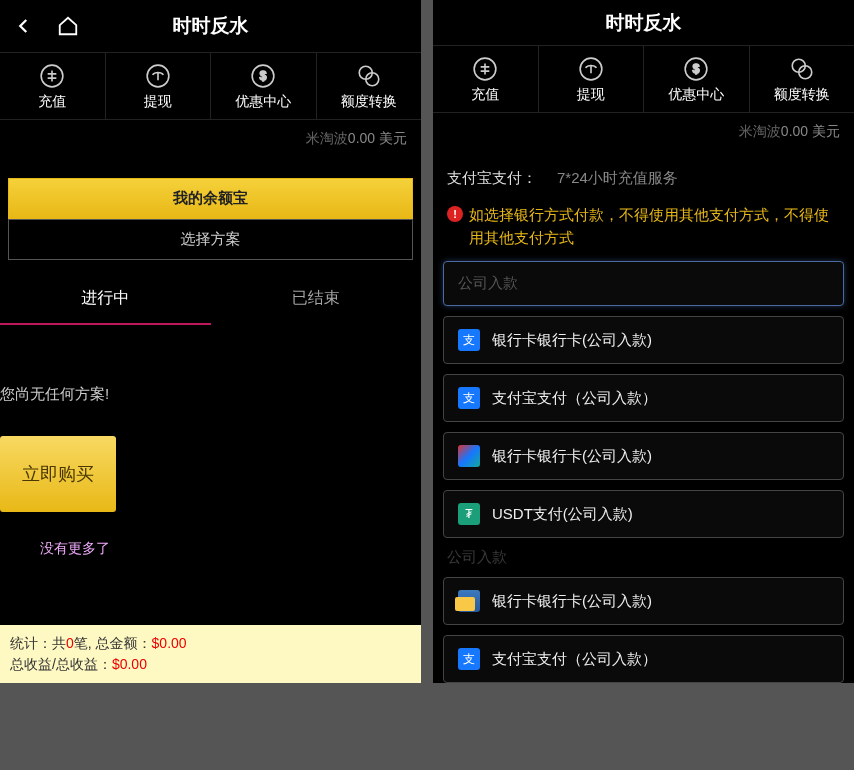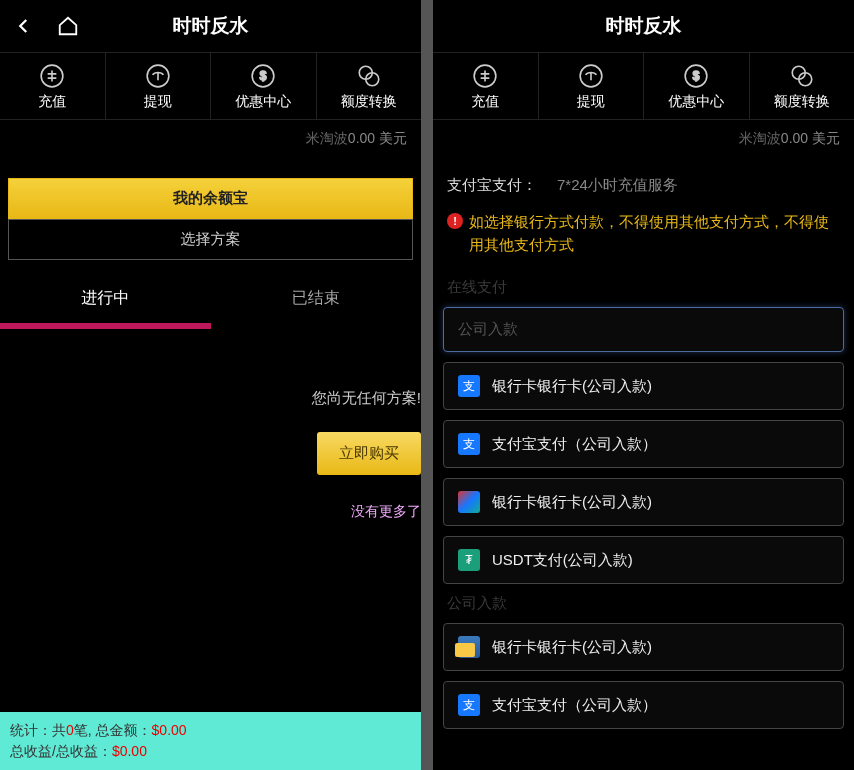--- a/index.html
+++ b/index.html
@@ -1,38 +1,38 @@
 <!DOCTYPE html>
 <html><head>
 <meta charset="utf-8">
 <style>
 * { margin: 0; padding: 0; box-sizing: border-box; }
 body { background: #555; font-family: -apple-system, "Helvetica Neue", Arial, sans-serif; width: 854px; height: 770px; display: flex; gap: 12px; padding: 0; }
-.phone { width: 421px; height: 770px; background: #000; display: flex; flex-direction: column; overflow: hidden; }
+.phone { width: 421px; height: 683px; background: #000; display: flex; flex-direction: column; overflow: hidden; }
 .header { height: 52px; display: flex; align-items: center; justify-content: center; position: relative; color: #fff; }
 .header .back { position: absolute; left: 12px; width: 24px; height: 24px; display: flex; align-items: center; justify-content: center; }
 .header .home { position: absolute; left: 56px; width: 24px; height: 24px; display: flex; align-items: center; justify-content: center; }
 .header .title { font-size: 19px; font-weight: 600; }
 .navbar { display: flex; border-top: 1px solid #222; border-bottom: 1px solid #222; }
 .nav-item { flex: 1; display: flex; flex-direction: column; align-items: center; justify-content: center; padding: 10px 0 8px; border-right: 1px solid #222; color: #fff; font-size: 14px; gap: 4px; }
 .nav-item:last-child { border-right: none; }
 .nav-icon { width: 26px; height: 26px; display: flex; align-items: center; justify-content: center; }
 .balance-row { display: flex; justify-content: flex-end; padding: 10px 14px; color: #666; font-size: 14px; }
 .balance-val { color: #888; }
 .tab-row { display: flex; margin: 20px 8px 0; flex-direction: column; }
 .tab { flex: 1; text-align: center; padding: 10px 0; font-size: 15px; border: 1px solid #555; color: #ccc; }
 .tab.active { background: linear-gradient(#f5d13a, #e8b816); color: #222; font-weight: 600; border-color: #e8b816; }
 .subtab-row { display: flex; margin: 14px 0 0; }
 .subtab { flex: 1; text-align: center; padding: 14px 0; font-size: 16px; color: #a3a3a3; }
-.subtab.active { color: #fff; border-bottom: 6px solid #be185d; }
-.empty-area { display: flex; flex-direction: column; align-items: flex-end; padding: 60px 0 0; color: #ccc; }
+.subtab.active { color: #fff; border-bottom: 2px solid #be185d; }
+.empty-area { display: flex; flex-direction: column; align-items: flex-start; padding: 60px 0 0; color: #ccc; }
 .empty-msg { font-size: 15px; }
-.buy-btn { margin-top: 24px; background: linear-gradient(#f8d962, #e8b816); color: #4a3800; padding: 12px 22px; border-radius: 3px; font-size: 15px; border: none; }
+.buy-btn { margin-top: 32px; background: linear-gradient(#f8d962, #e8b816); color: #4a3800; padding: 26px 22px; border-radius: 3px; font-size: 18px; border: none; }
 .no-more { margin-top: 28px; color: #f0abfc; font-size: 14px; margin-left: 40px; }
-.footer { background: #5eead4; padding: 8px 10px; font-size: 14px; color: #333; line-height: 1.5; margin-top: auto; }
+.footer { background: #fef9c3; padding: 8px 10px; font-size: 14px; color: #333; line-height: 1.5; margin-top: auto; }
 .footer .red { color: #e00; }
 .info-row { display: flex; padding: 18px 14px 10px; color: #ccc; font-size: 15px; gap: 20px; }
 .info-row .label { color: #ddd; }
 .info-row .val { color: #888; }
 .warning { padding: 6px 14px 12px; color: #e8b816; font-size: 15px; line-height: 1.5; display: flex; align-items: flex-start; gap: 6px; }
 .warning-icon { width: 16px; height: 16px; flex-shrink: 0; margin-top: 2px; }
 .section-head { padding: 10px 14px; color: #3a3a3a; font-size: 15px; }
 .pay-items { padding: 0 10px; display: flex; flex-direction: column; gap: 10px; }
 .pay-item { border: 1px solid #444; border-radius: 4px; padding: 12px 14px; display: flex; align-items: center; gap: 12px; color: #eee; font-size: 15px; background: #0a0a0a; }
 .pay-item.highlight { border-color: #4a6aa0; box-shadow: 0 0 6px rgba(80,120,200,0.4); color: #555; }
@@ -189,21 +189,20 @@
   <div class="warning">
     <span class="warning-icon">
         <svg width="16" height="16" viewBox="0 0 16 16">
           <circle cx="8" cy="8" r="8" fill="#d22"></circle>
           <text x="8" y="12" font-size="11" fill="#fff" text-anchor="middle" font-weight="bold">!</text>
         </svg>
       </span>
     <span>如选择银行方式付款，不得使用其他支付方式，不得使用其他支付方式</span>
   </div>
 
-  <div class="section-head">在线支付</div>
 
   <div class="pay-items">
     <div class="pay-item highlight">
       <span>公司入款</span>
     </div>
     <div class="pay-item">
       <span class="pay-icon alipay">支</span>
       <span>银行卡银行卡(公司入款)</span>
     </div>
     <div class="pay-item">

